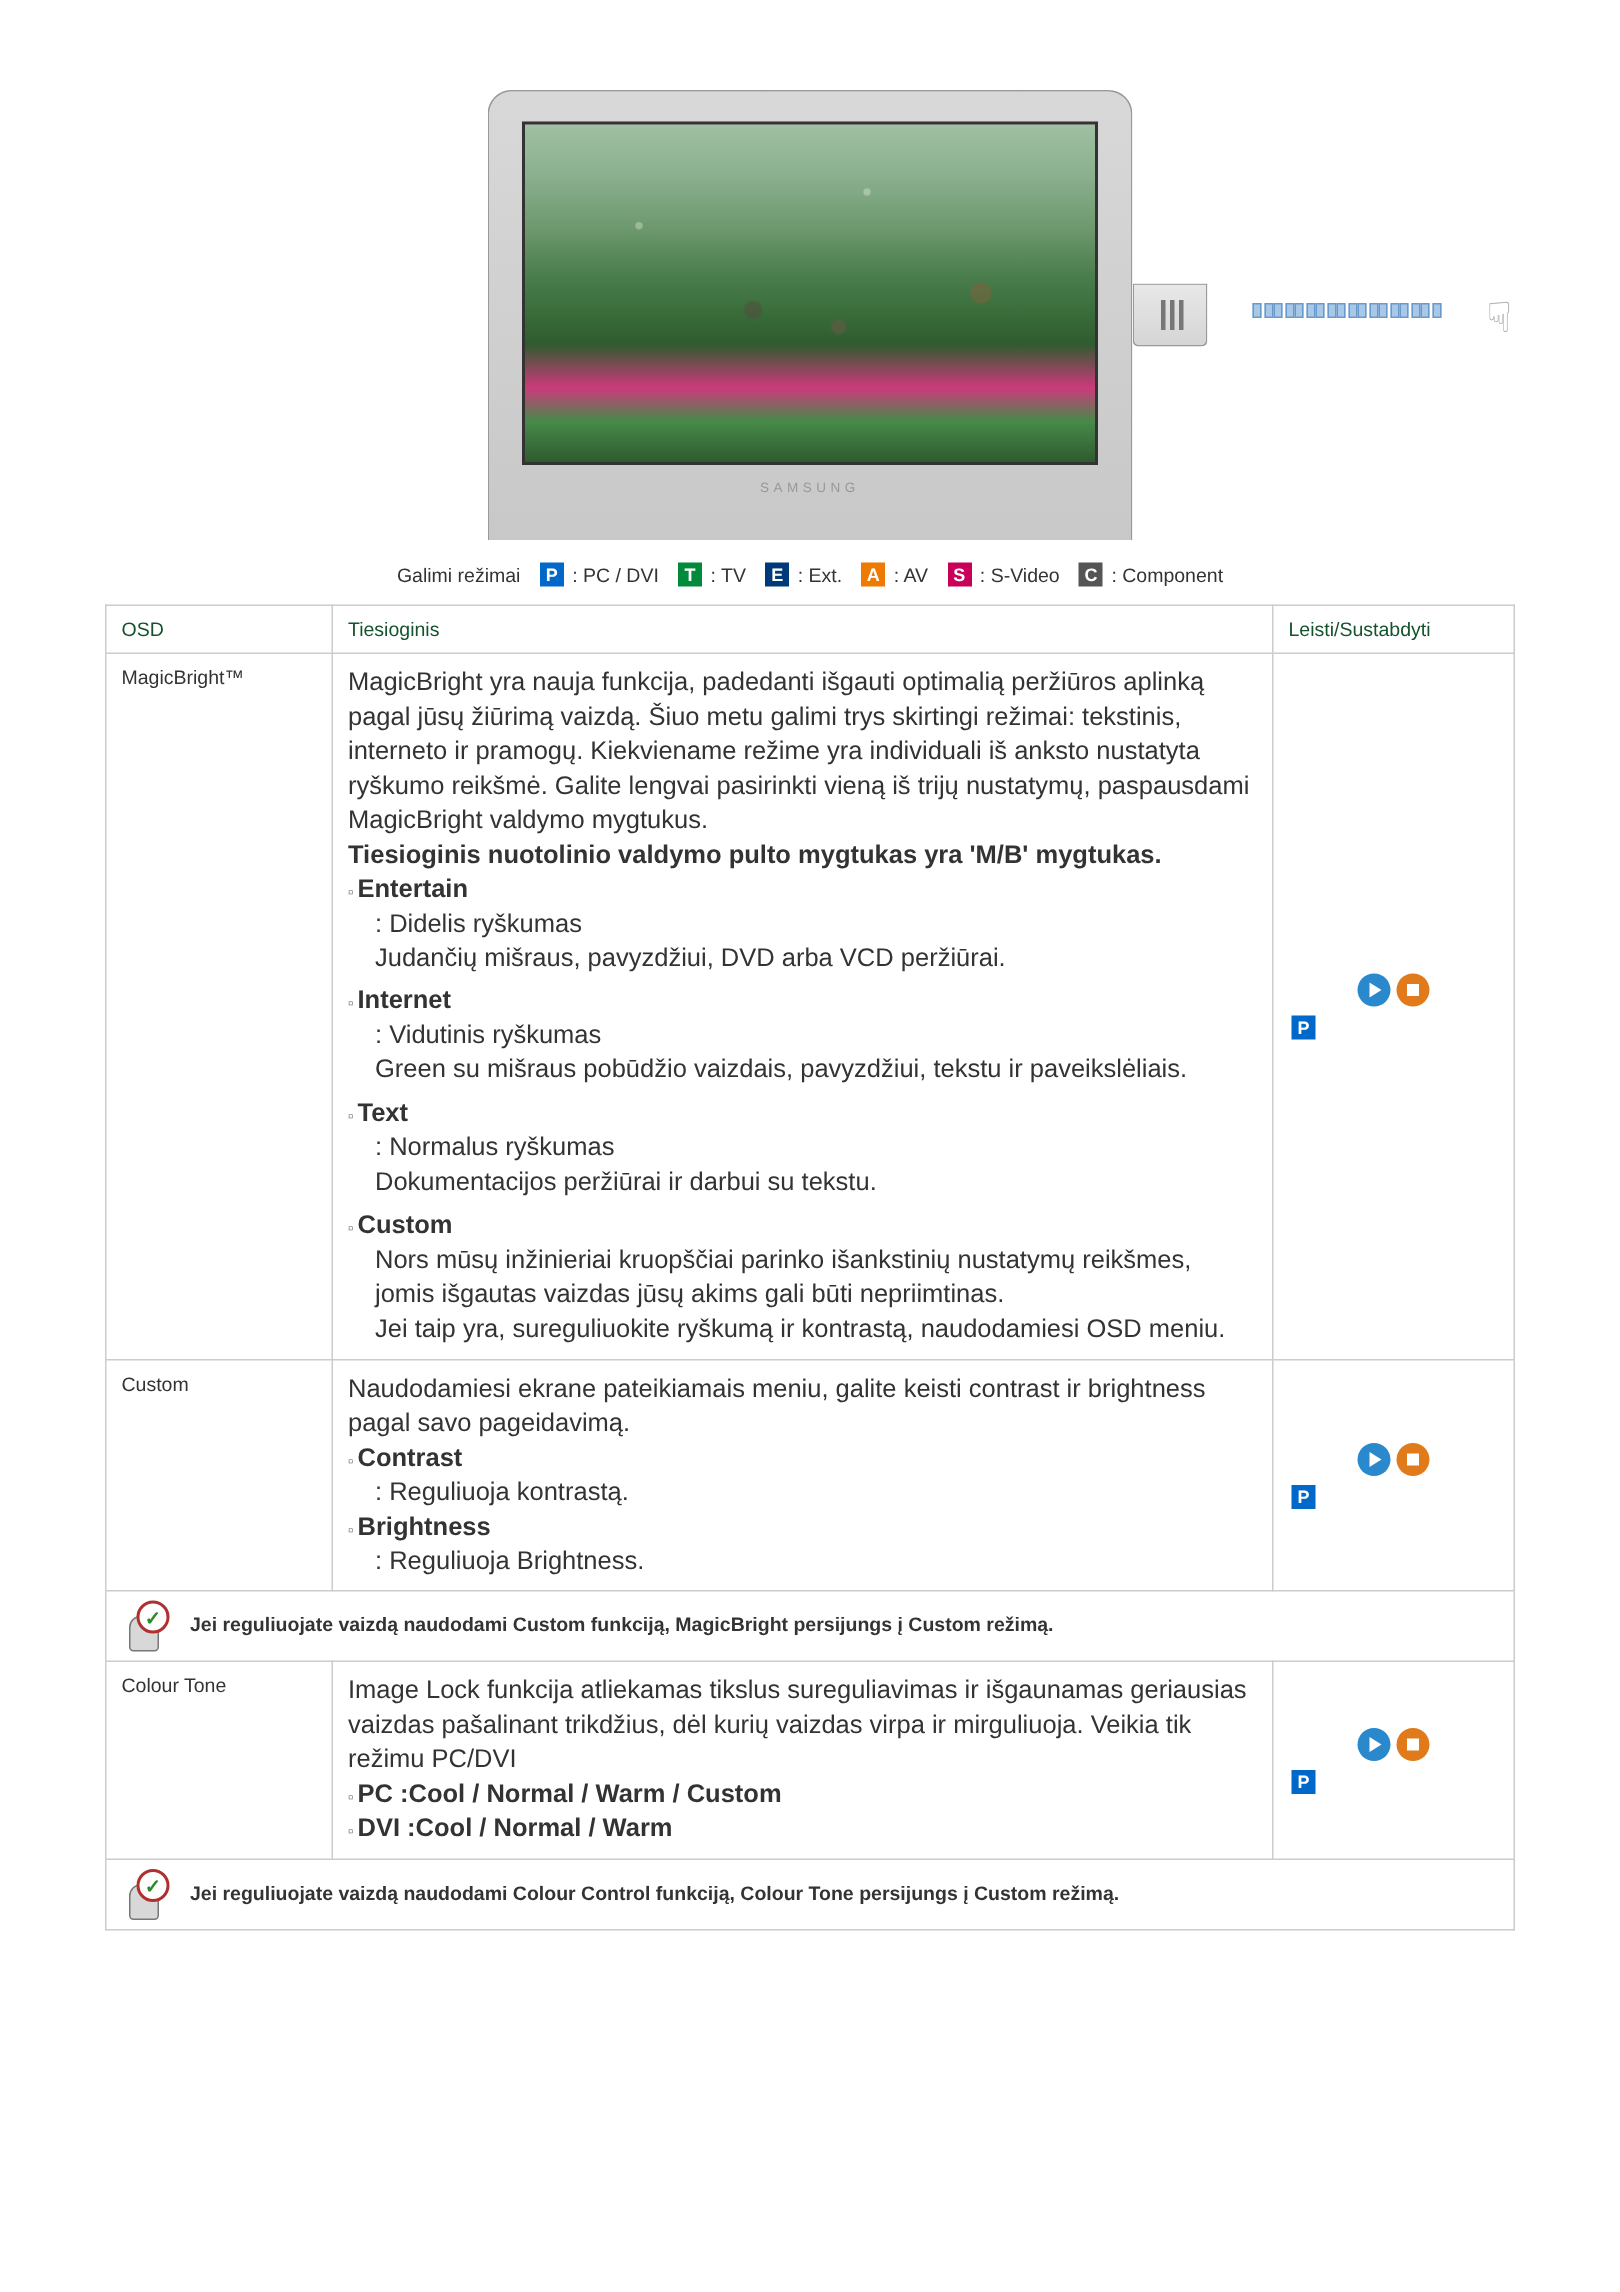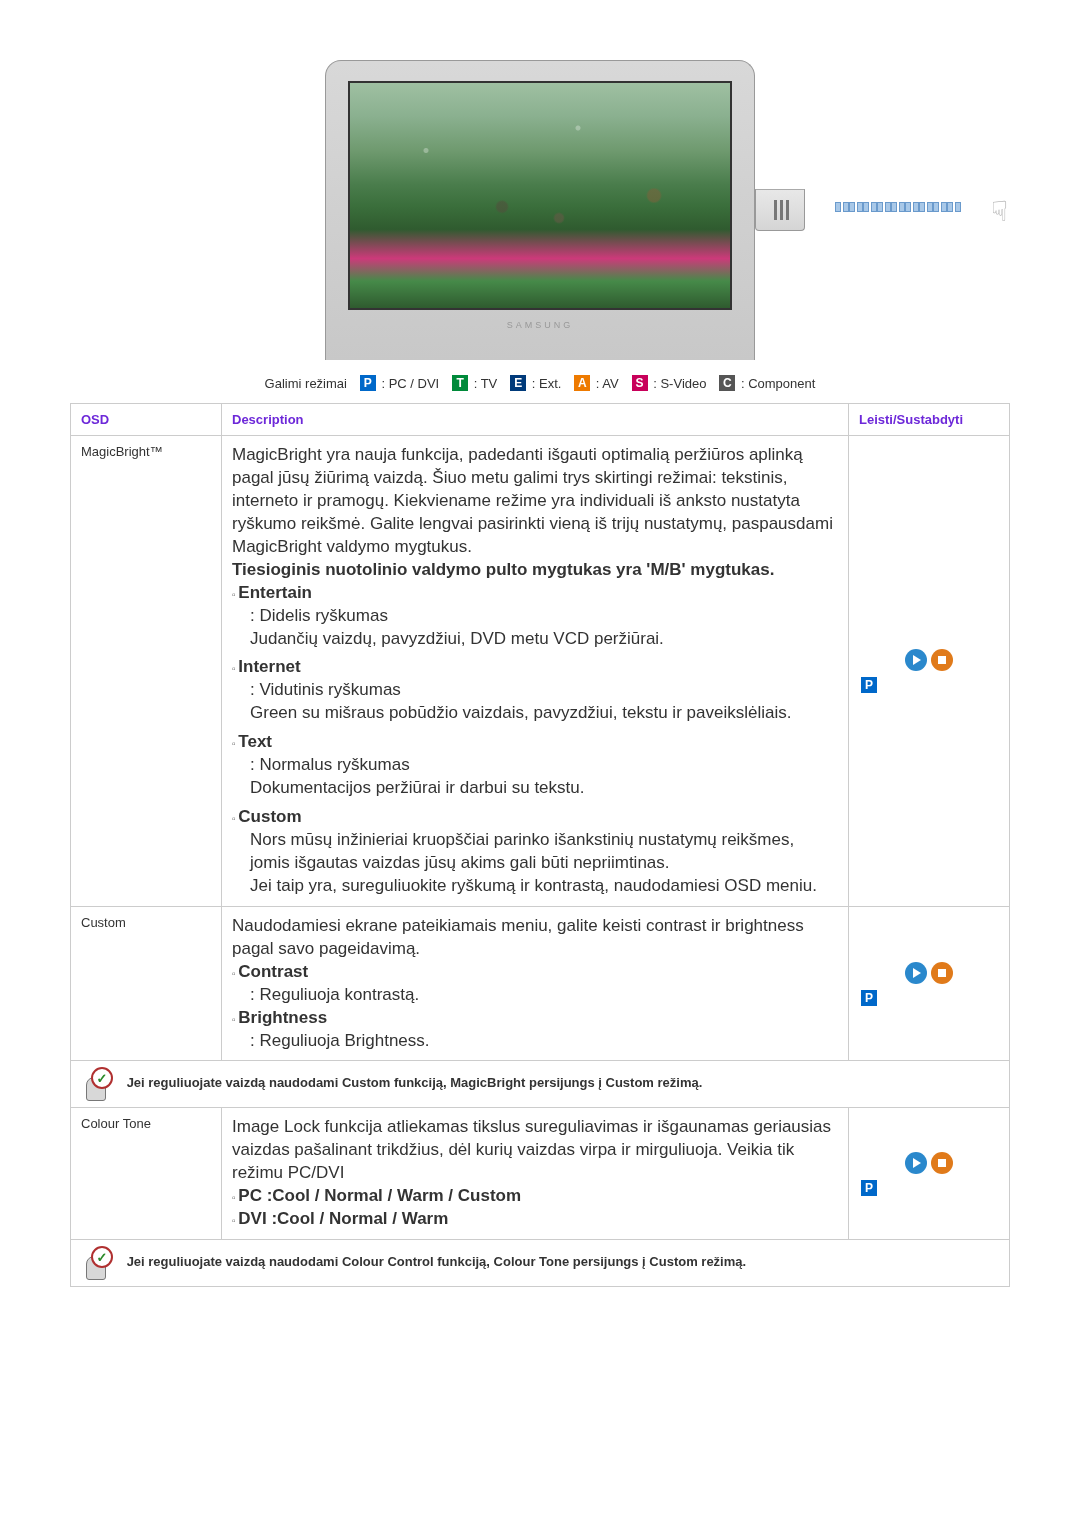--- a/index.html
+++ b/index.html
@@ -149,22 +149,22 @@
     border-collapse: collapse;
   }
   table.main > tbody > tr > td,
   table.main > thead > tr > th {
     border: 1px solid #ccc;
     padding: 8px 10px;
     vertical-align: top;
     text-align: left;
   }
   table.main th {
-    color: #6d28d9;
-    font-weight: bold;
+    color: #14532d;
+    font-weight: normal;
     font-size: 13px;
   }
   .col-osd { width: 130px; font-weight: normal; font-size:13px; }
   .col-play { width: 140px; text-align:center; vertical-align: middle !important; }
   .desc { font-size: 17px; line-height: 1.35; }
   .desc b { font-weight: bold; }
   .bullet::before { content:"▫ "; font-size: 10px; color:#555; }
   .sub { padding-left: 18px; display:block; }
   .note-row td {
     padding: 10px 14px;
@@ -268,34 +268,34 @@
   <span class="mode-icon ic-s">S</span>
   <span>: S-Video</span>&nbsp;&nbsp;
   <span class="mode-icon ic-c">C</span>
   <span>: Component</span>
 </div>
 
 <table class="main">
   <thead>
     <tr>
       <th>OSD</th>
-      <th>Description</th>
+      <th>Tiesioginis</th>
       <th class="col-play">Leisti/Sustabdyti</th>
     </tr>
   </thead>
   <tbody>
 
     <tr>
       <td class="col-osd">MagicBright™</td>
       <td class="desc">
         <span>MagicBright yra nauja funkcija, padedanti išgauti optimalią peržiūros aplinką pagal jūsų žiūrimą vaizdą. Šiuo metu galimi trys skirtingi režimai: tekstinis, interneto ir pramogų. Kiekviename režime yra individuali iš anksto nustatyta ryškumo reikšmė. Galite lengvai pasirinkti vieną iš trijų nustatymų, paspausdami MagicBright valdymo mygtukus.</span><br>
         <b>Tiesioginis nuotolinio valdymo pulto mygtukas yra 'M/B' mygtukas.</b><br>
         <b class="bullet">Entertain</b>
         <span class="sub">: Didelis ryškumas</span>
-        <span class="sub">Judančių vaizdų, pavyzdžiui, DVD metu VCD peržiūrai.</span>
+        <span class="sub">Judančių mišraus, pavyzdžiui, DVD arba VCD peržiūrai.</span>
         <div style="height:6px"></div>
         <b class="bullet">Internet</b>
         <span class="sub">: Vidutinis ryškumas</span>
         <span class="sub">Green su mišraus pobūdžio vaizdais, pavyzdžiui, tekstu ir paveikslėliais.</span>
         <div style="height:6px"></div>
         <b class="bullet">Text</b>
         <span class="sub">: Normalus ryškumas</span>
         <span class="sub">Dokumentacijos peržiūrai ir darbui su tekstu.</span>
         <div style="height:6px"></div>
         <b class="bullet">Custom</b>

